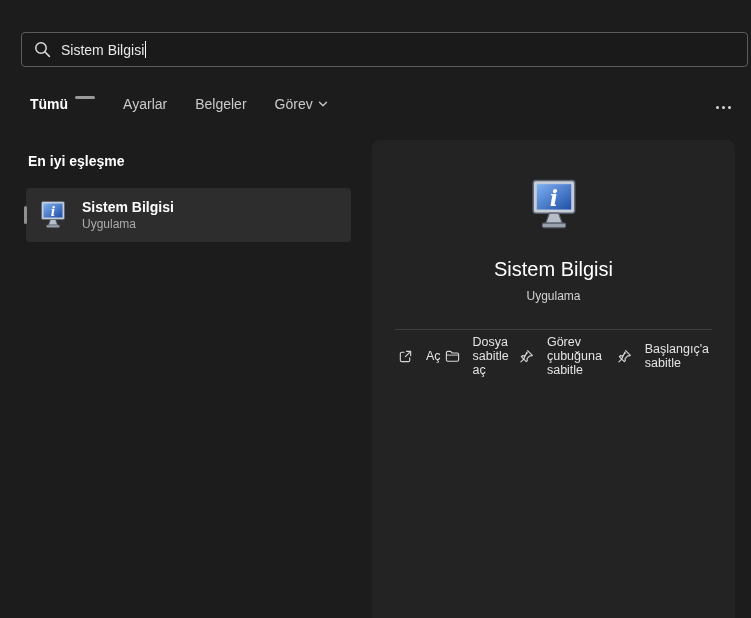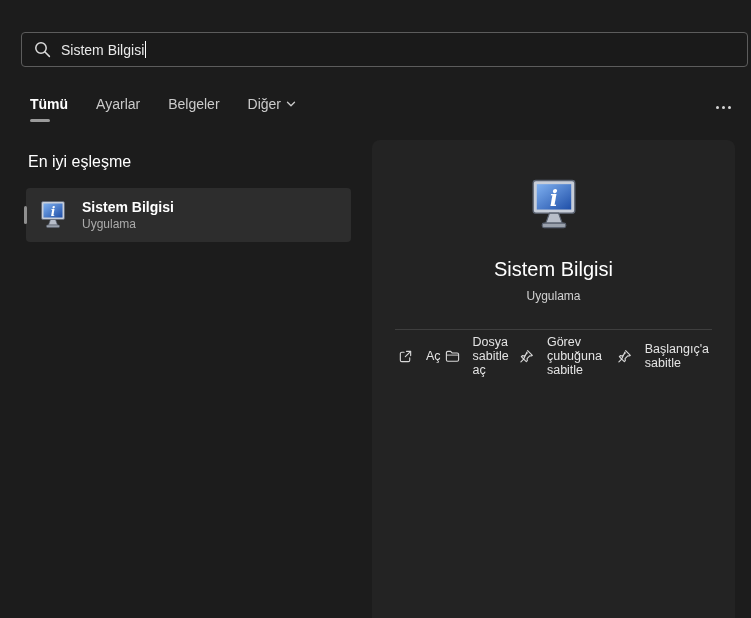--- a/index.html
+++ b/index.html
@@ -46,21 +46,21 @@
     position: absolute;
     left: 30px; top: 96px;
     display: flex;
     gap: 28px;
   }
   .tab {
     font-size: 14px;
     color: #cbcbcb;
     cursor: pointer;
     display: flex;
-    flex-direction: column;
+    flex-direction: row;
     align-items: flex-start;
     gap: 7px;
   }
   .tab.selected { color: #ffffff; font-weight: 700; }
   .tab-indicator {
     width: 20px; height: 3px;
     border-radius: 2px;
     background: #9a9a9a;
   }
   .tab .chev { display: inline-flex; margin-left: 5px; }
@@ -74,22 +74,22 @@
     gap: 3px;
     cursor: pointer;
     border-radius: 4px;
   }
   .more-button .dot { width: 3px; height: 3px; border-radius: 50%; background: #d6d6d6; }
 
   
   .results-heading {
     position: absolute;
     left: 28px; top: 153px;
-    font-size: 16px;
-    font-weight: 400;
+    font-size: 14px;
+    font-weight: 700;
     color: #ffffff;
   }
   .best-match-card {
     position: absolute;
     left: 26px; top: 188px;
     width: 325px; height: 54px;
     background: #2d2d2d;
     border-radius: 4px;
     display: flex;
     align-items: center;
@@ -185,21 +185,21 @@
         <span>Ayarlar</span>
       </span>
   </div>
   <div class="tab">
     <span class="tab-label-row">
         <span>Belgeler</span>
       </span>
   </div>
   <div class="tab">
     <span class="tab-label-row">
-      <span>Diğer</span>
+      <span>Görev</span>
       <span class="chev">
         <svg width="10" height="10" viewBox="0 0 10 10">
           <path d="M1.5 3.2 L5 6.8 L8.5 3.2" fill="none" stroke="#cbcbcb" stroke-width="1.3" stroke-linecap="round" stroke-linejoin="round"></path>
         </svg>
       </span>
     </span>
   </div>
 </div>
 
 <div class="more-button">

